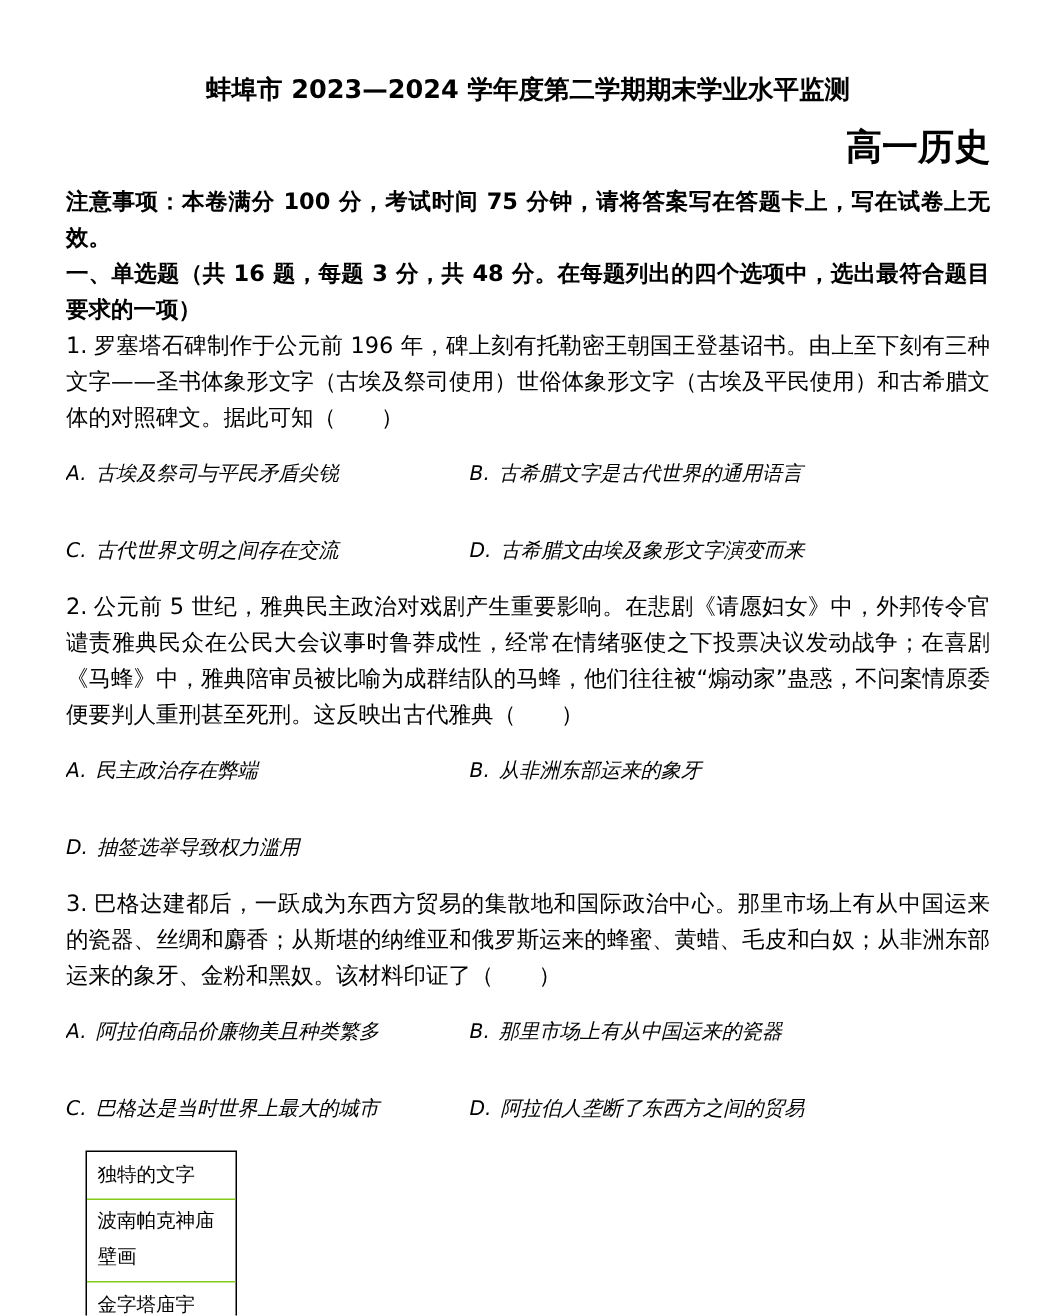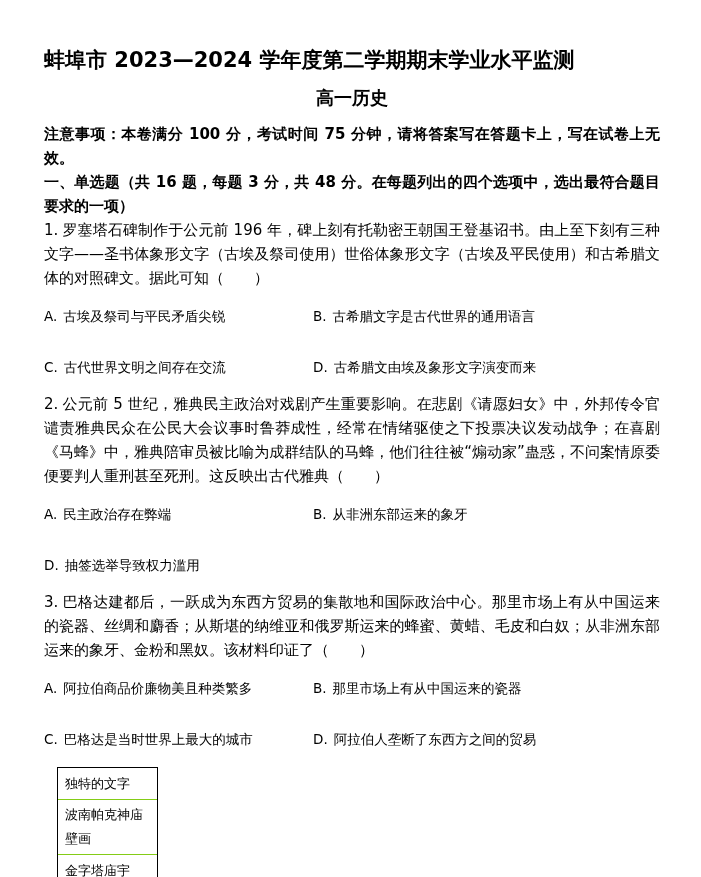--- a/index.html
+++ b/index.html
@@ -15,30 +15,30 @@
     color: #000000;
     overflow: hidden;
   }
   .page {
     width: 701px;
     height: 877px;
     padding: 48px 41px 0 44px;
     background: #ffffff;
   }
   .title {
-    font-size: 21px;
+    font-size: 17px;
     font-weight: 700;
-    text-align: left;
+    text-align: center;
     line-height: 24px;
     margin: 0 0 13px 0;
   }
   .subtitle {
-    font-size: 18px;
+    font-size: 24px;
     font-weight: 700;
-    text-align: center;
+    text-align: right;
     line-height: 26px;
     margin: 0 0 11px 0;
   }
   .text {
     font-size: 15px;
     line-height: 24px;
     margin: 0;
     text-align: justify;
   }
   .bold { font-weight: 700; }
@@ -46,20 +46,21 @@
   .qnum { margin-right: 4px; }
   .options-grid {
     display: grid;
     grid-template-columns: 269px 1fr;
   }
   .option {
     font-size: 13.5px;
     line-height: 24px;
     white-space: nowrap;
     overflow: hidden;
+    font-style: italic;
   }
   .option .label { margin-right: 6px; }
   .ctable {
     margin: 3px 0 0 13px;
     width: 101px;
     border: 1px solid #000;
   }
   .ctable-row {
     border-bottom: 1px solid #84cc16;
     padding: 3px 7px;

